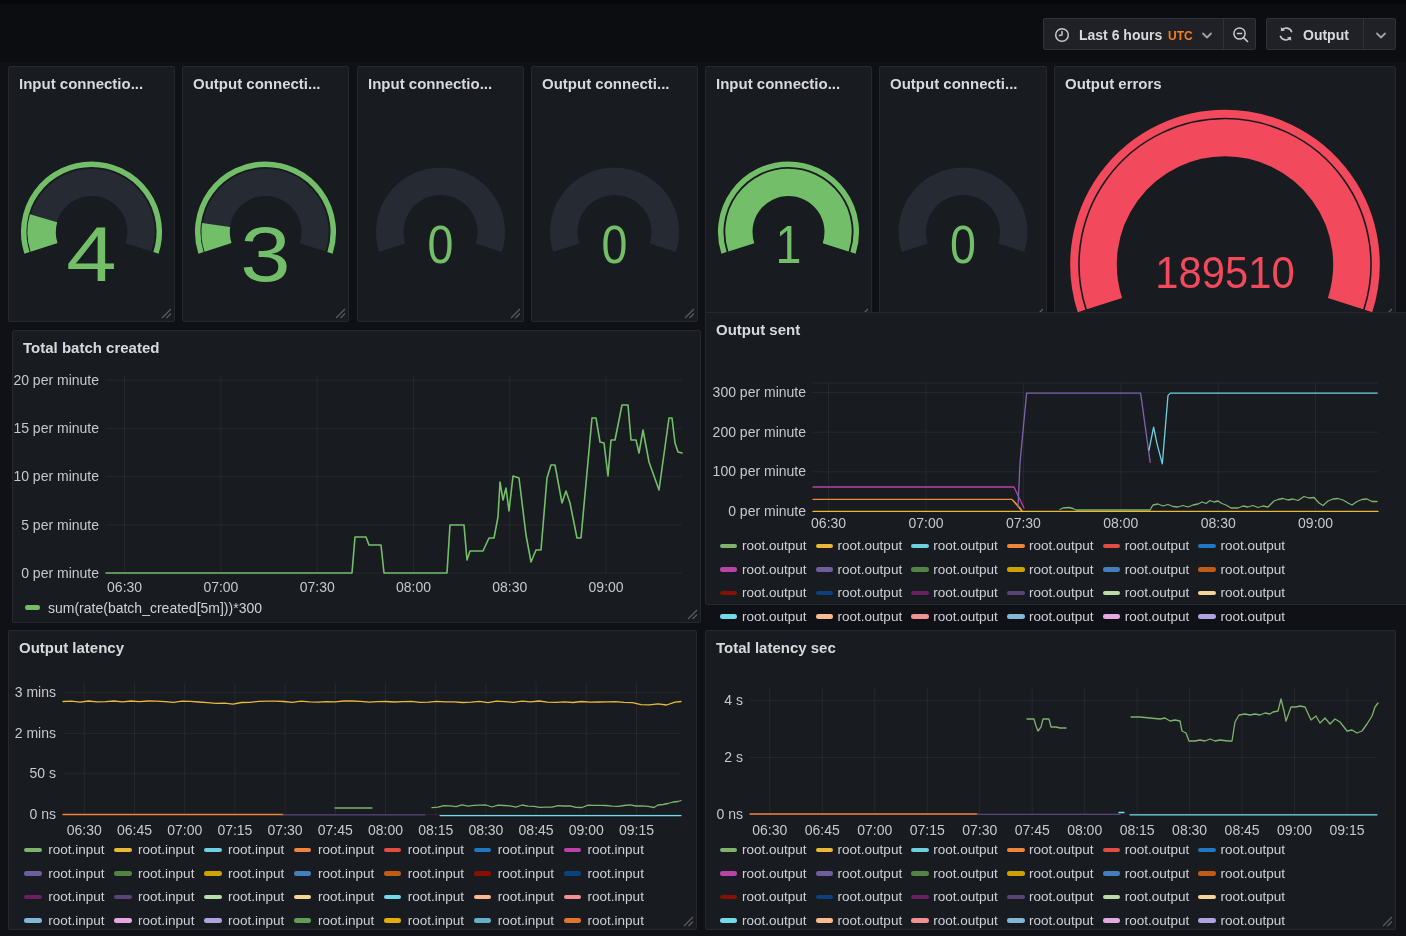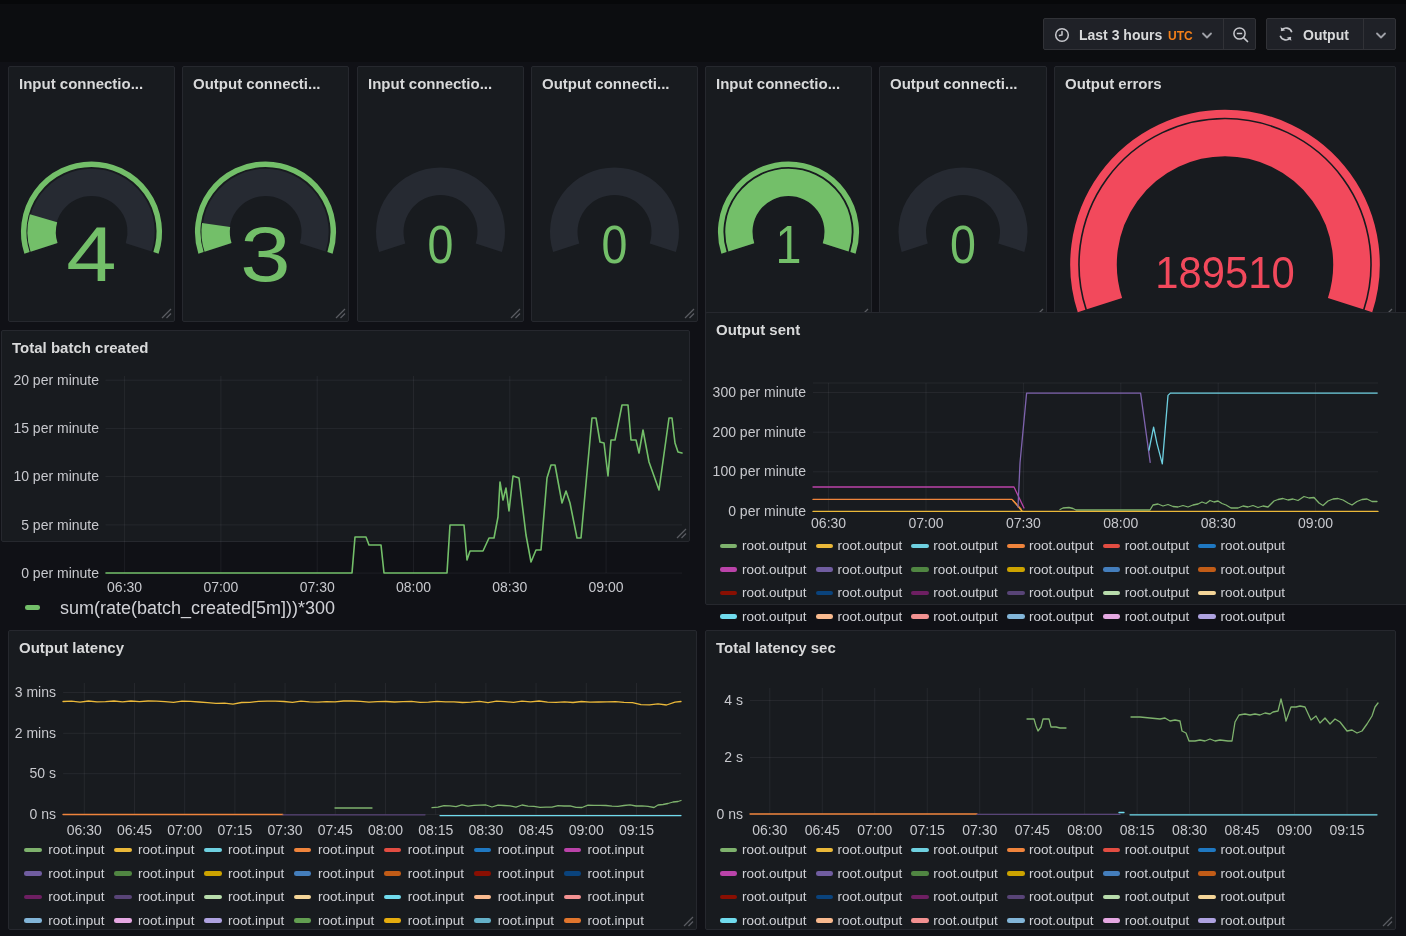--- a/index.html
+++ b/index.html
@@ -69,21 +69,21 @@
 </div>
 <div class="panel" style="left:1054px;top:66px;width:342px;height:256px">
 <div class="ptitle" style="left:10px;top:8px">Output errors</div>
 <svg width="11" height="11" style="right:2px;bottom:2px">
       <g stroke="#5a5c62" stroke-width="1.3">
         <line x1="1" y1="10" x2="10" y2="1"></line>
         <line x1="5.5" y1="10" x2="10" y2="5.5"></line>
       </g>
     </svg>
 </div>
-<div class="panel" style="left:1px;top:330px;width:689px;height:212px">
+<div class="panel" style="left:12px;top:330px;width:689px;height:293px">
 <div class="ptitle" style="left:10px;top:8px">Total batch created</div>
 <svg width="11" height="11" style="right:2px;bottom:2px">
       <g stroke="#5a5c62" stroke-width="1.3">
         <line x1="1" y1="10" x2="10" y2="1"></line>
         <line x1="5.5" y1="10" x2="10" y2="5.5"></line>
       </g>
     </svg>
 </div>
 <div class="panel" style="left:705px;top:312px;width:819px;height:293px">
 <div class="ptitle" style="left:10px;top:8px">Output sent</div>
@@ -166,21 +166,21 @@
     <text x="99" y="578" fill="#c7c8cd" font-size="14px" text-anchor="end">0 per minute</text>
     <text x="124.6" y="592" fill="#c7c8cd" font-size="14px" text-anchor="middle">06:30</text>
     <text x="220.9" y="592" fill="#c7c8cd" font-size="14px" text-anchor="middle">07:00</text>
     <text x="317.2" y="592" fill="#c7c8cd" font-size="14px" text-anchor="middle">07:30</text>
     <text x="413.5" y="592" fill="#c7c8cd" font-size="14px" text-anchor="middle">08:00</text>
     <text x="509.8" y="592" fill="#c7c8cd" font-size="14px" text-anchor="middle">08:30</text>
     <text x="606.1" y="592" fill="#c7c8cd" font-size="14px" text-anchor="middle">09:00</text>
     <path d="M 106.0 573.0 L 352.0 573.0 L 355.0 537.0 L 366.0 537.0 L 369.0 545.0 L 381.0 545.0 L 384.0 573.0 L 447.0 573.0 L 450.0 525.0 L 464.0 525.0 L 467.0 560.0 L 470.0 551.0 L 483.0 551.0 L 489.0 538.0 L 494.0 538.0 L 498.0 517.0 L 500.0 482.0 L 503.0 500.0 L 506.0 488.0 L 509.0 511.0 L 513.0 476.0 L 519.0 478.0 L 526.0 535.0 L 531.0 562.0 L 536.0 550.0 L 541.0 550.0 L 547.0 478.0 L 551.0 465.0 L 555.0 465.0 L 562.0 503.0 L 566.0 491.0 L 570.0 503.0 L 577.0 538.0 L 581.0 538.0 L 592.0 418.0 L 596.0 418.0 L 600.0 442.0 L 604.0 443.0 L 608.0 476.0 L 611.0 440.0 L 615.0 440.0 L 622.0 405.0 L 628.0 405.0 L 631.0 440.0 L 636.0 440.0 L 639.0 453.0 L 643.0 430.0 L 649.0 462.0 L 659.0 490.0 L 669.0 418.0 L 672.0 418.0 L 675.0 443.0 L 678.0 452.0 L 682.0 453.0" stroke="#73BF69" stroke-width="1.6" fill="none" stroke-linejoin="round" stroke-linecap="round"></path>
   </svg>
 <div class="dash" style="left:25px;top:605px;width:15px;background:#73BF69"></div>
-<div class="leg" style="left:60px;top:600px;font-size:18px;line-height:16px">sum(rate(batch_created[5m]))*300</div>
+<div class="leg" style="left:48px;top:600px;font-size:14px;line-height:16px">sum(rate(batch_created[5m]))*300</div>
 <svg style="left:705px;top:330px" width="691" height="293" viewBox="705 330 691 293">
     <line x1="813" y1="383" x2="1378" y2="383" stroke="rgba(204,204,220,0.075)" stroke-width="1"></line>
     <line x1="813" y1="392.5" x2="1378" y2="392.5" stroke="rgba(204,204,220,0.075)" stroke-width="1"></line>
     <line x1="813" y1="432.2" x2="1378" y2="432.2" stroke="rgba(204,204,220,0.075)" stroke-width="1"></line>
     <line x1="813" y1="471.8" x2="1378" y2="471.8" stroke="rgba(204,204,220,0.075)" stroke-width="1"></line>
     <line x1="813" y1="511.4" x2="1378" y2="511.4" stroke="rgba(204,204,220,0.075)" stroke-width="1"></line>
     <line x1="828.6" y1="383" x2="828.6" y2="511.4" stroke="rgba(204,204,220,0.075)" stroke-width="1"></line>
     <line x1="926" y1="383" x2="926" y2="511.4" stroke="rgba(204,204,220,0.075)" stroke-width="1"></line>
     <line x1="1023.4" y1="383" x2="1023.4" y2="511.4" stroke="rgba(204,204,220,0.075)" stroke-width="1"></line>
     <line x1="1120.8" y1="383" x2="1120.8" y2="511.4" stroke="rgba(204,204,220,0.075)" stroke-width="1"></line>
@@ -432,21 +432,21 @@
 <div class="leg" style="left:1029.0px;top:912.5px">root.output</div>
 <div class="dash" style="left:1102.7px;top:918.2px;width:17.5px;background:#E5A8E2"></div>
 <div class="leg" style="left:1124.7px;top:912.5px">root.output</div>
 <div class="dash" style="left:1198.4px;top:918.2px;width:17.5px;background:#AEA2E0"></div>
 <div class="leg" style="left:1220.4px;top:912.5px">root.output</div>
 <div style="position:absolute;left:1043px;top:18px;width:213px;height:32px;background:#1f2127;border:1px solid #313237;border-radius:2px">
 <svg width="16" height="16" style="left:10px;top:8px" viewBox="0 0 16 16">
       <circle cx="8" cy="8" r="6.3" stroke="#c7c8cd" stroke-width="1.5" fill="none"></circle>
       <path d="M8 4.6 V8 L5.5 8.6" stroke="#c7c8cd" stroke-width="1.5" fill="none" stroke-linecap="round"></path>
     </svg>
-<span style="position:absolute;left:35px;top:8px;font-size:14px;font-weight:700;color:#d8d9da">Last 3 hours</span>
+<span style="position:absolute;left:35px;top:8px;font-size:14px;font-weight:700;color:#d8d9da">Last 6 hours</span>
 <span style="position:absolute;left:124px;top:10px;font-size:12px;font-weight:700;color:#f58019">UTC</span>
 <svg width="12" height="8" style="left:157px;top:13px" viewBox="0 0 12 8">
       <path d="M2 1.5 L6 5.5 L10 1.5" stroke="#9fa1a8" stroke-width="1.8" fill="none" stroke-linecap="round" stroke-linejoin="round"></path>
     </svg>
 <div style="position:absolute;left:179px;top:0px;width:1px;height:30px;background:#313237"></div>
 <svg width="18" height="18" style="left:188px;top:7px" viewBox="0 0 18 18">
       <circle cx="7.5" cy="7.5" r="5.6" stroke="#c7c8cd" stroke-width="1.5" fill="none"></circle>
       <line x1="11.8" y1="11.8" x2="15.5" y2="15.5" stroke="#c7c8cd" stroke-width="1.7" stroke-linecap="round"></line>
       <line x1="4.8" y1="7.5" x2="10.2" y2="7.5" stroke="#c7c8cd" stroke-width="1.5"></line>
     </svg>

